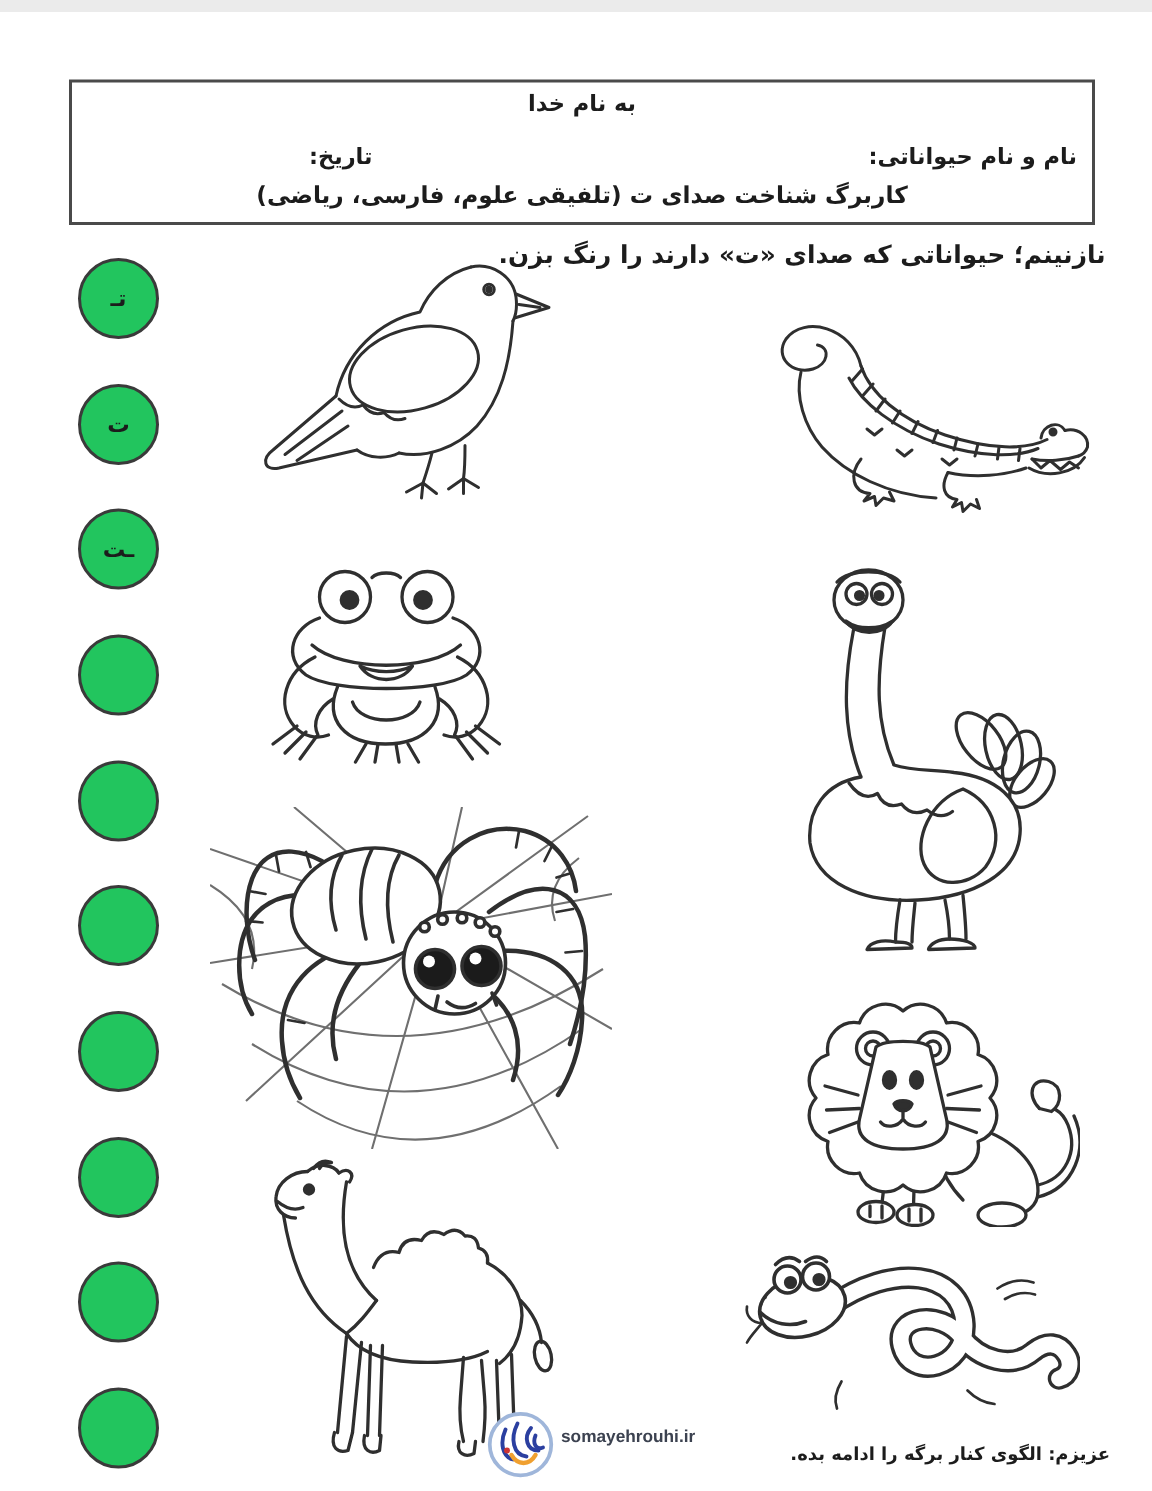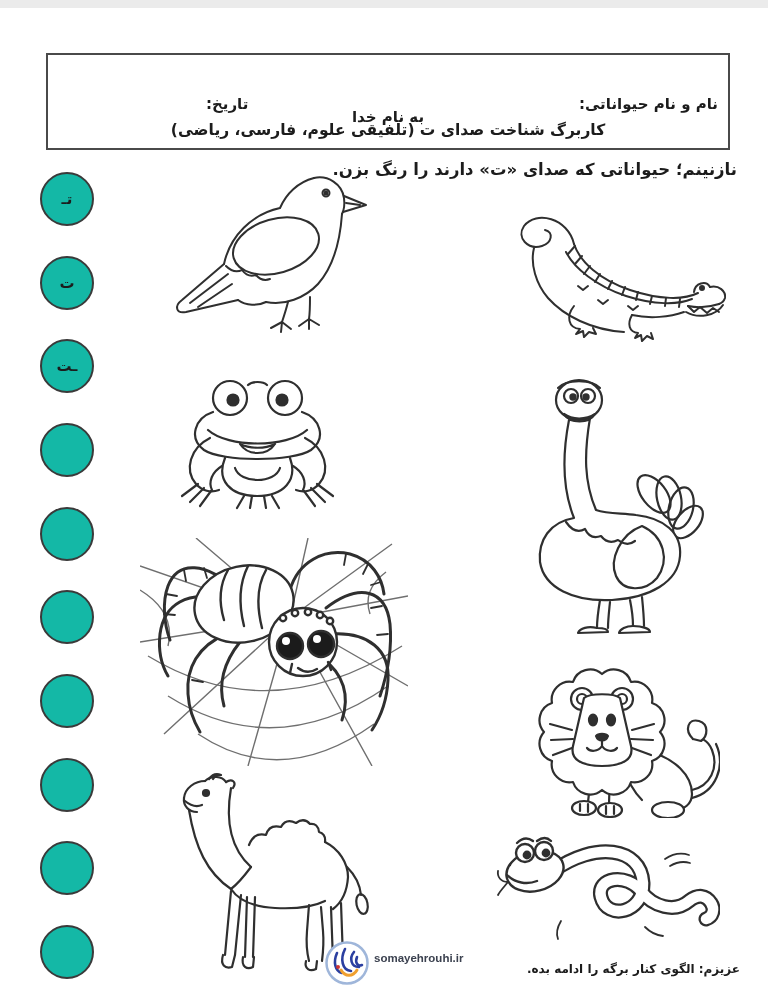--- a/index.html
+++ b/index.html
@@ -7,34 +7,34 @@
     width:768px;height:994px;position:relative;background:#ffffff;
     font-family:"DejaVu Sans","Liberation Sans",sans-serif;color:#1c1c1c;
     overflow:hidden;
   }
   .top-strip{position:absolute;left:0;top:0;width:768px;height:8px;background:#ebebeb;}
   .header-box{
     position:absolute;left:46px;top:53px;width:680px;height:93px;
     border:2px solid #4a4a4a;background:#fff;
   }
   .bismillah{position:absolute;left:0;right:0;top:5px;text-align:center;
-    font-weight:bold;font-size:15px;direction:rtl;margin-top:48px;}
+    font-weight:bold;font-size:15px;direction:rtl;}
   .name-label{position:absolute;right:10px;top:40px;font-weight:bold;font-size:15px;direction:rtl;}
   .date-label{position:absolute;left:158px;top:40px;font-weight:bold;font-size:15px;direction:rtl;text-align:center;}
   .sheet-title{position:absolute;left:0;right:0;top:66px;text-align:center;
     font-weight:bold;font-size:15.5px;direction:rtl;}
   .instruction-top{
     position:absolute;right:31px;top:160px;font-weight:bold;font-size:16.5px;direction:rtl;margin-left:40px;
   }
   .instruction-bottom{
     position:absolute;right:28px;top:962px;font-weight:bold;font-size:12px;direction:rtl;
   }
   .pattern-circle{
-    position:absolute;left:40px;width:54px;height:54px;border:2.2px solid #3a3a3a;
-    border-radius:50%;background:#14b8a6;display:flex;align-items:center;justify-content:center;
+    position:absolute;left:52px;width:54px;height:54px;border:2.2px solid #3a3a3a;
+    border-radius:50%;background:#22c55e;display:flex;align-items:center;justify-content:center;
     box-sizing:border-box;
   }
   .pattern-circle span{font-size:15px;font-weight:bold;direction:rtl;line-height:1;}
   .figure{position:absolute;}
   .figure svg{display:block;width:100%;height:100%;}
   .watermark{position:absolute;left:324px;top:938px;width:200px;height:52px;}
   .watermark .logo{position:absolute;left:0;top:2px;width:46px;height:46px;}
   .watermark .wm-text{
     position:absolute;left:50px;top:14px;font-size:11.5px;color:#3c4250;font-weight:bold;
     font-family:Liberation Sans, sans-serif;direction:ltr;text-align:right;

